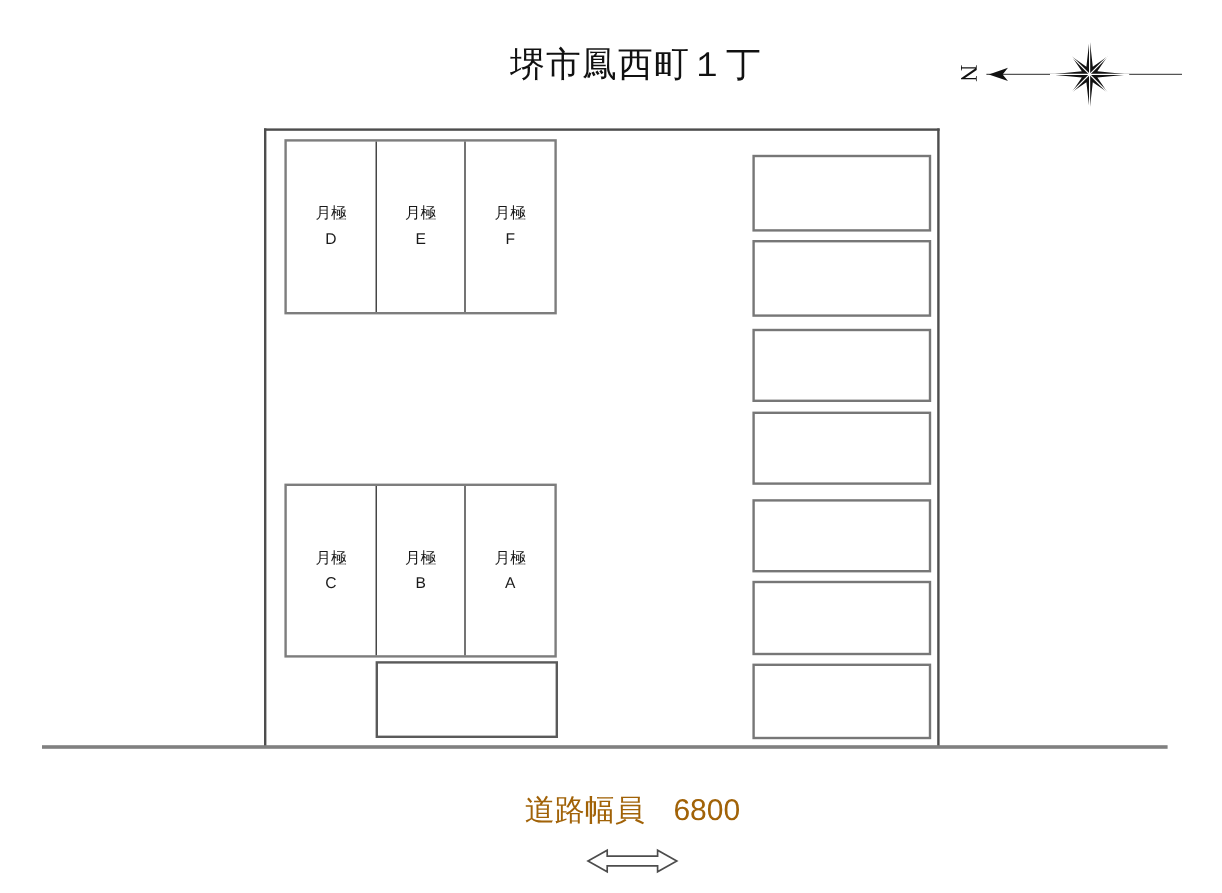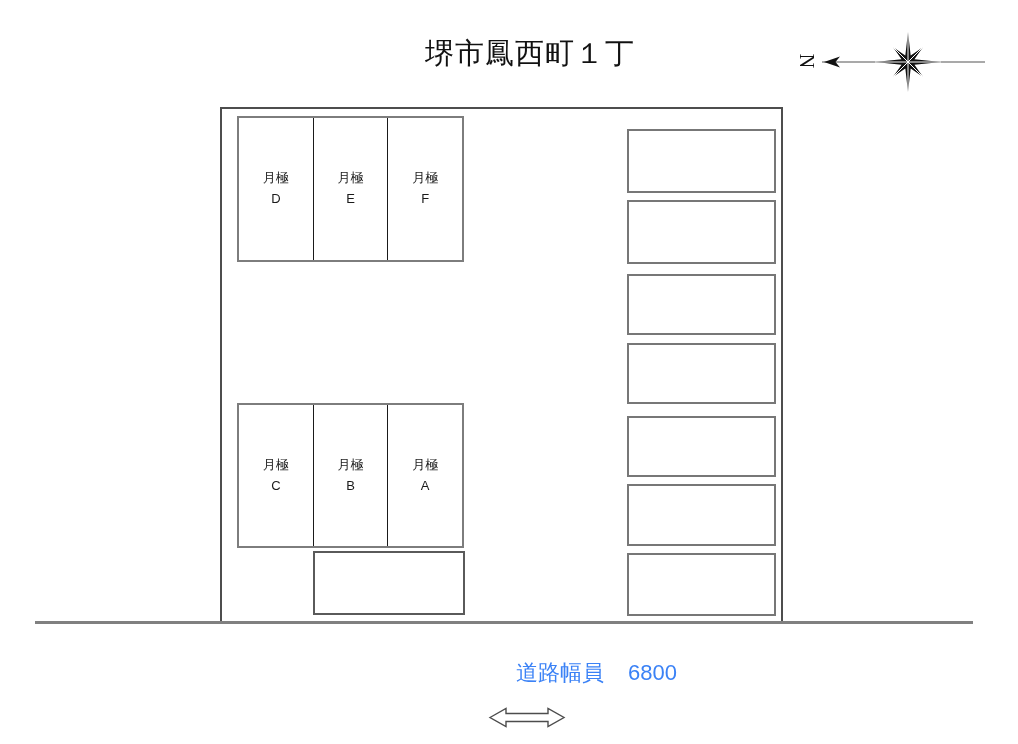--- a/index.html
+++ b/index.html
@@ -83,23 +83,23 @@
     border: 2px solid #777777;
     background: #ffffff;
   }
   .uspace.right { left: 627px; width: 149px; }
   .uspace.bottom { left: 313px; top: 551px; width: 152px; height: 64px; border-color: #5a5a5a; }
 
   
   .road-label {
     position: absolute;
     left: 377px; top: 658px; width: 300px;
-    text-align: right;
-    font-size: 22px;
-    color: #3b82f6;
+    text-align: center;
+    font-size: 25px;
+    color: #a16207;
   }
   .road-label .value { margin-left: 24px; }
   .road-arrow-svg { position: absolute; left: 488px; top: 706px; width: 78px; height: 23px; }
 </style>
 </head>
 <body>
 
 <div class="canvas">
 
   <div class="page-title">堺市鳳西町１丁</div>

